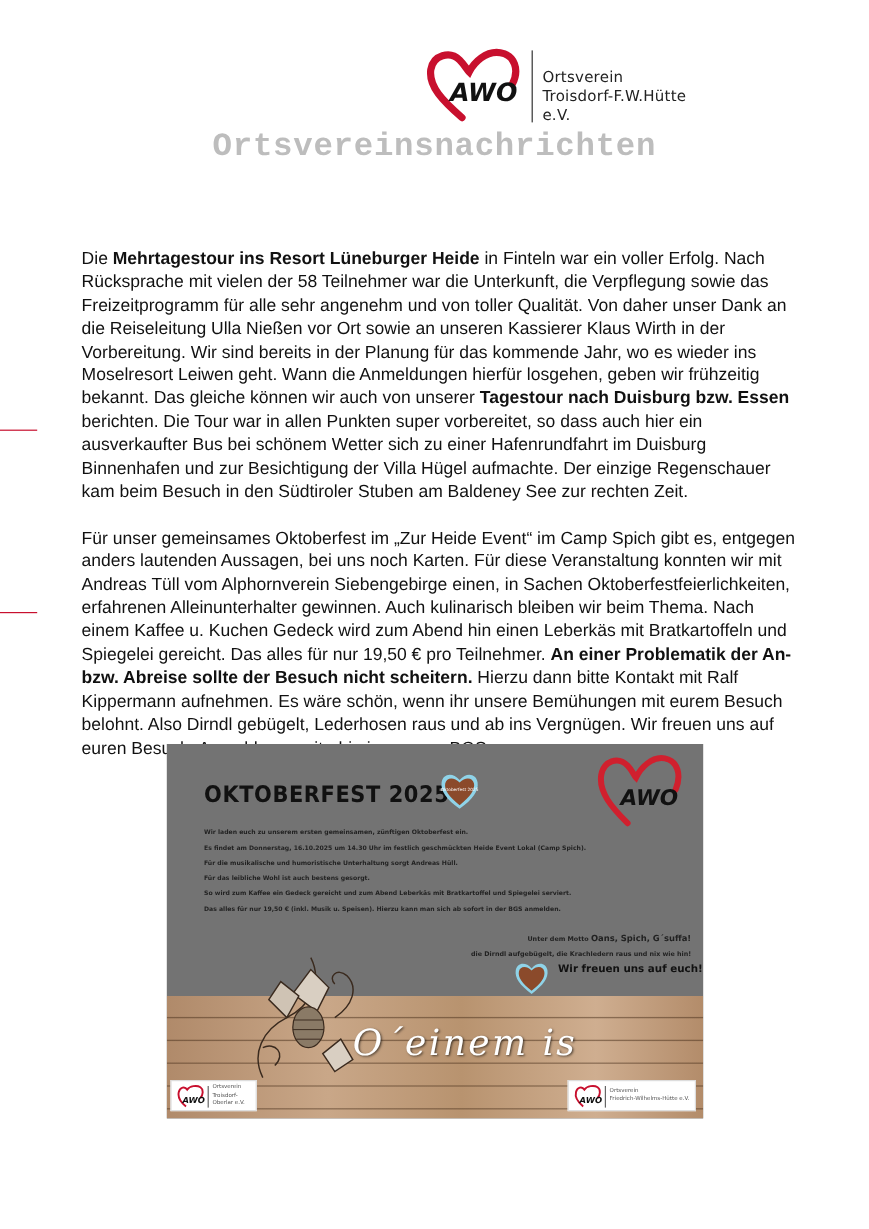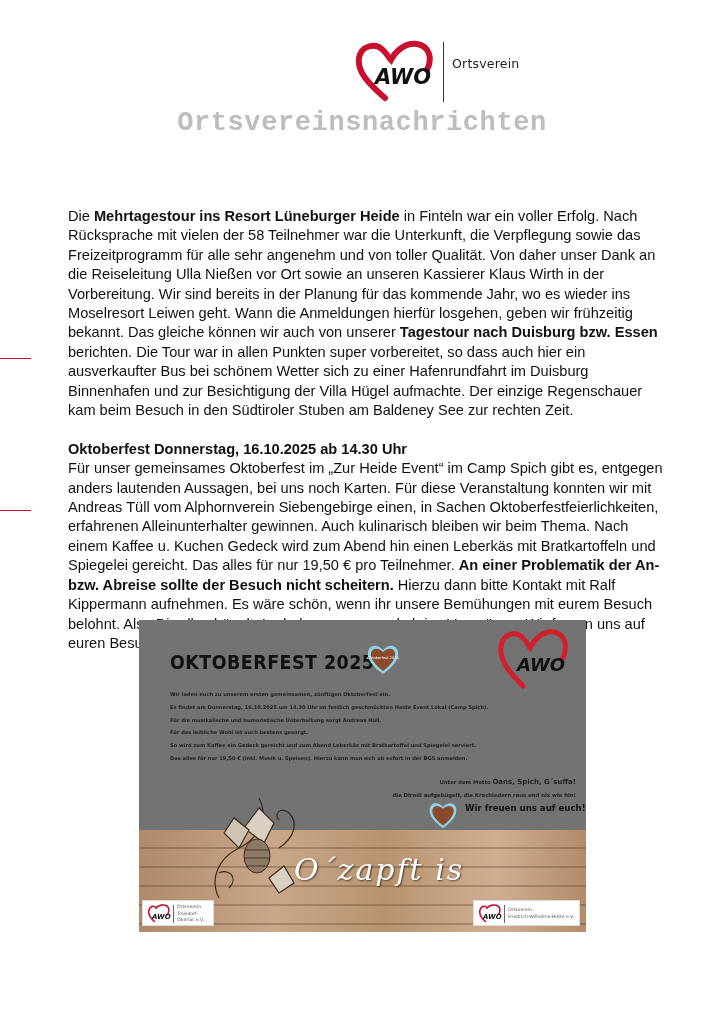--- a/index.html
+++ b/index.html
@@ -48,31 +48,31 @@
 <body>
 
 <div class="header-logo">
   <svg class="awo-heart" viewBox="0 0 80 62">
     <path d="M30 58 C14 44 2 32 4 18 C6 6 20 2 28 10 C32 14 34 18 36 20 C40 12 50 2 62 4 C74 6 78 18 72 30" fill="none" stroke="#c8102e" stroke-width="6" stroke-linecap="round"></path>
     <text x="20" y="44" font-family="DejaVu Sans, sans-serif" font-weight="bold" font-style="italic" font-size="21" fill="#111">AWO</text>
   </svg>
   <div class="logo-divider"></div>
   <div class="logo-org">
     <div>Ortsverein</div>
+    <div>Troisdorf-F.W.Hütte e.V.</div>
   </div>
 </div>
 
 <h1 class="page-title">Ortsvereinsnachrichten</h1>
 
 <div class="margin-mark" style="top:358px"></div>
 <div class="margin-mark" style="top:510px"></div>
 
 <div class="article">
   <p id="para1"><span>Die </span><b>Mehrtagestour ins Resort Lüneburger Heide</b><span> in Finteln war ein voller Erfolg. Nach Rücksprache mit vielen der 58 Teilnehmer war die Unterkunft, die Verpflegung sowie das Freizeitprogramm für alle sehr angenehm und von toller Qualität. Von daher unser Dank an die Reiseleitung Ulla Nießen vor Ort sowie an unseren Kassierer Klaus Wirth in der Vorbereitung. Wir sind bereits in der Planung für das kommende Jahr, wo es wieder ins Moselresort Leiwen geht. Wann die Anmeldungen hierfür losgehen, geben wir frühzeitig bekannt. Das gleiche können wir auch von unserer </span><b>Tagestour nach Duisburg bzw. Essen</b><span> berichten. Die Tour war in allen Punkten super vorbereitet, so dass auch hier ein ausverkaufter Bus bei schönem Wetter sich zu einer Hafenrundfahrt im Duisburg Binnenhafen und zur Besichtigung der Villa Hügel aufmachte. Der einzige Regenschauer kam beim Besuch in den Südtiroler Stuben am Baldeney See zur rechten Zeit.</span></p>
-  <div style="font-weight:bold">Oktoberfest Donnerstag, 16.10.2025 ab 14.30 Uhr</div>
   <p id="para2"><span>Für unser gemeinsames Oktoberfest im „Zur Heide Event“ im Camp Spich gibt es, entgegen anders lautenden Aussagen, bei uns noch Karten. Für diese Veranstaltung konnten wir mit Andreas Tüll vom Alphornverein Siebengebirge einen, in Sachen Oktoberfestfeierlichkeiten, erfahrenen Alleinunterhalter gewinnen. Auch kulinarisch bleiben wir beim Thema. Nach einem Kaffee u. Kuchen Gedeck wird zum Abend hin einen Leberkäs mit Bratkartoffeln und Spiegelei gereicht. Das alles für nur 19,50 € pro Teilnehmer. </span><b>An einer Problematik der An- bzw. Abreise sollte der Besuch nicht scheitern.</b><span> Hierzu dann bitte Kontakt mit Ralf Kippermann aufnehmen. Es wäre schön, wenn ihr unsere Bemühungen mit eurem Besuch belohnt. Also Dirndl gebügelt, Lederhosen raus und ab ins Vergnügen. Wir freuen uns auf euren Besuch. Anmeldung weiterhin in unserer BGS.</span></p>
 </div>
 
 <div class="flyer">
   <div class="flyer-title">OKTOBERFEST 2025</div>
   <svg class="gingerbread" style="left:227px;top:22px" viewBox="0 0 34 34">
     <path d="M17 32 C6 24 1 17 2 10 C3 3 11 1 17 8 C23 1 31 3 32 10 C33 17 28 24 17 32 Z" fill="#8fd3e8"></path>
     <path d="M17 29 C8 22 4 16 5 11 C6 6 12 5 17 10 C22 5 28 6 29 11 C30 16 26 22 17 29 Z" fill="#8b4a2b"></path>
     <text x="17" y="17" text-anchor="middle" font-size="3.6" fill="#fff" font-family="DejaVu Sans, sans-serif">Oktoberfest 2025</text>
   </svg>
@@ -107,21 +107,21 @@
       <path d="M20 110 C10 90 20 70 40 60 C60 50 70 30 60 10"></path>
       <path d="M30 100 C40 90 30 80 20 85"></path>
       <path d="M80 60 C95 50 100 35 90 25 C82 18 74 26 80 32"></path>
       <path d="M45 40 L60 20 L75 35 L65 55 Z" fill="#d9cfc2"></path>
       <path d="M25 45 L35 30 L50 42 L40 60 Z" fill="#cfc3b4"></path>
       <path d="M70 90 L85 78 L95 95 L80 105 Z" fill="#d9cfc2"></path>
     </g>
     <ellipse cx="58" cy="68" rx="13" ry="17" fill="#8a7a66" stroke="#3a2a1e"></ellipse>
     <path d="M46 62 L70 62 M45 70 L71 70 M48 78 L68 78" stroke="#3a2a1e" stroke-width="0.8"></path>
   </svg>
-  <div class="zapft">O´zapft is</div>
+  <div class="zapft">O´einem is</div>
 
   <div class="mini-logo" style="left:3px;width:72px">
     <svg class="mini-heart" viewBox="0 0 24 20">
       <path d="M8 18 C3 14 1 10 2 6 C3 2 7 1 9 4 C11 1 17 0 20 2 C23 4 22 9 20 11" fill="none" stroke="#c8102e" stroke-width="1.6"></path>
       <text x="5" y="15" font-size="7" font-weight="bold" font-style="italic" font-family="DejaVu Sans, sans-serif" fill="#111">AWO</text>
     </svg>
     <div class="mini-div"></div>
     <div class="mini-text">
       <div>Ortsverein</div>
       <div>Troisdorf-</div>

